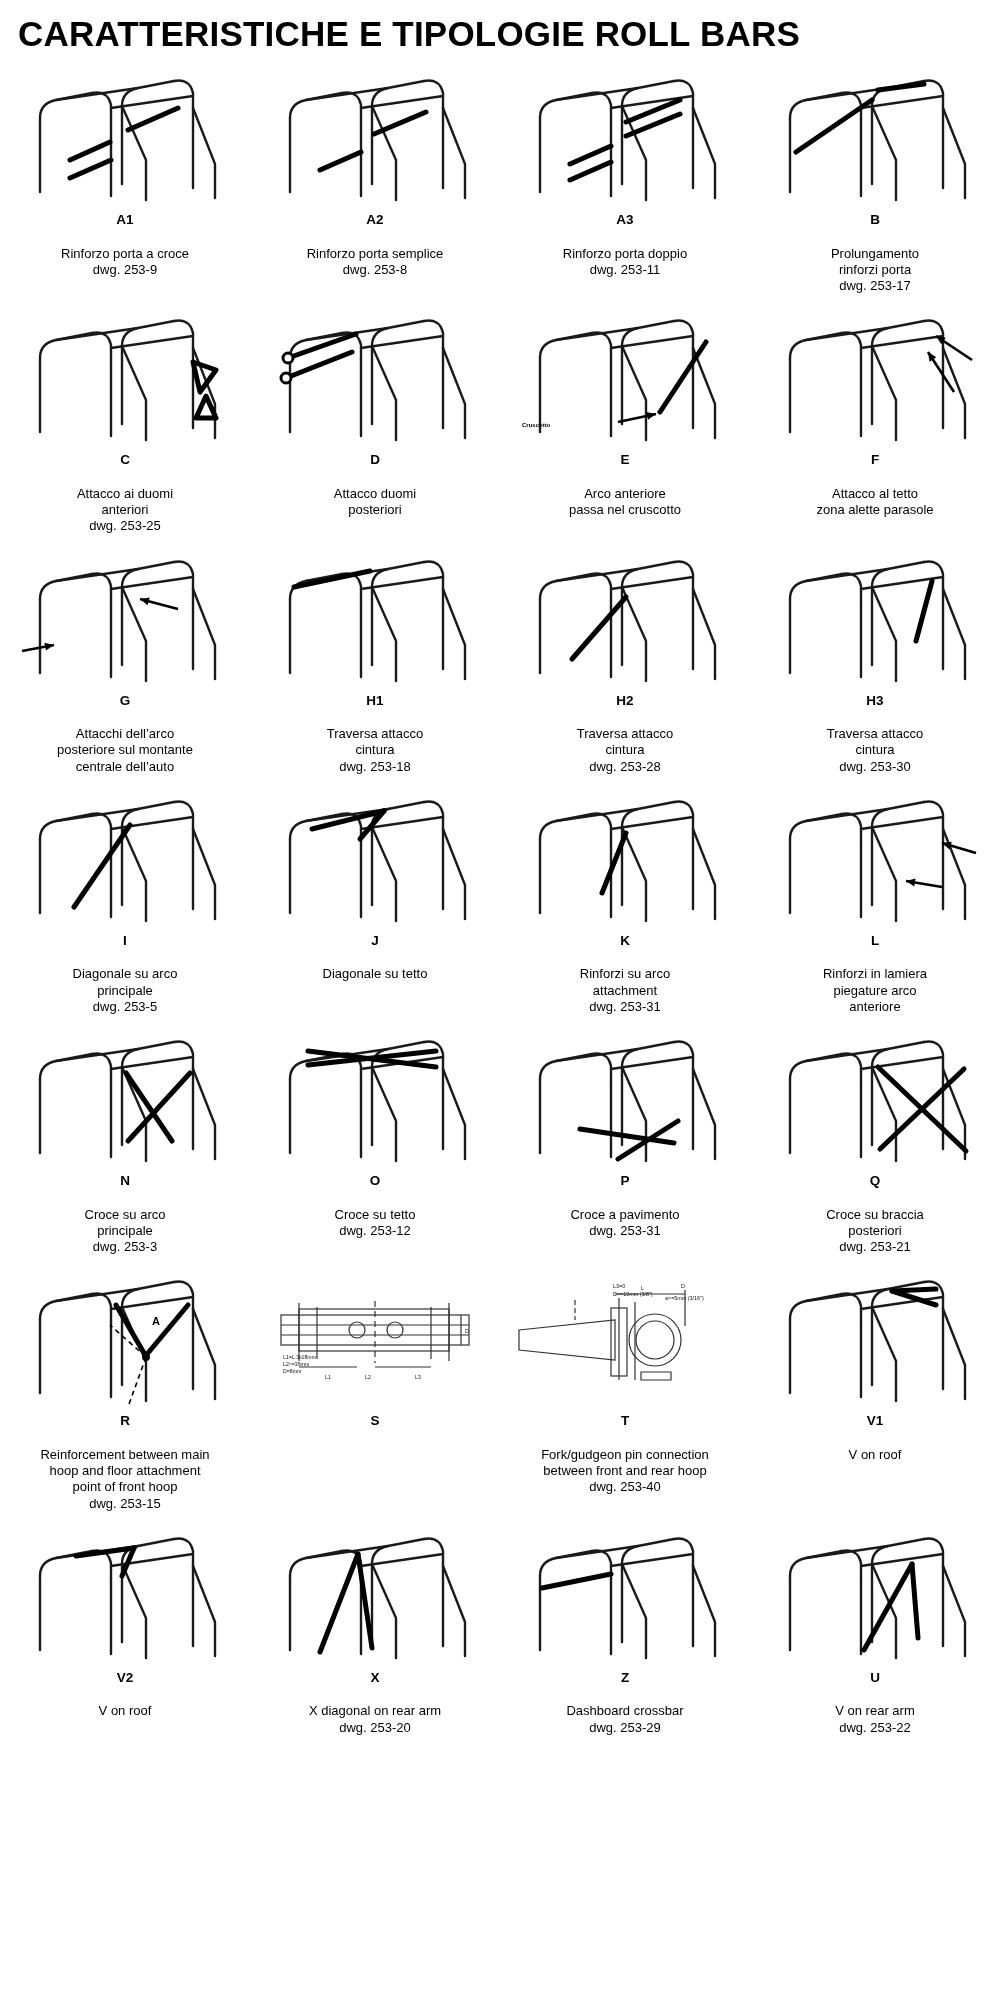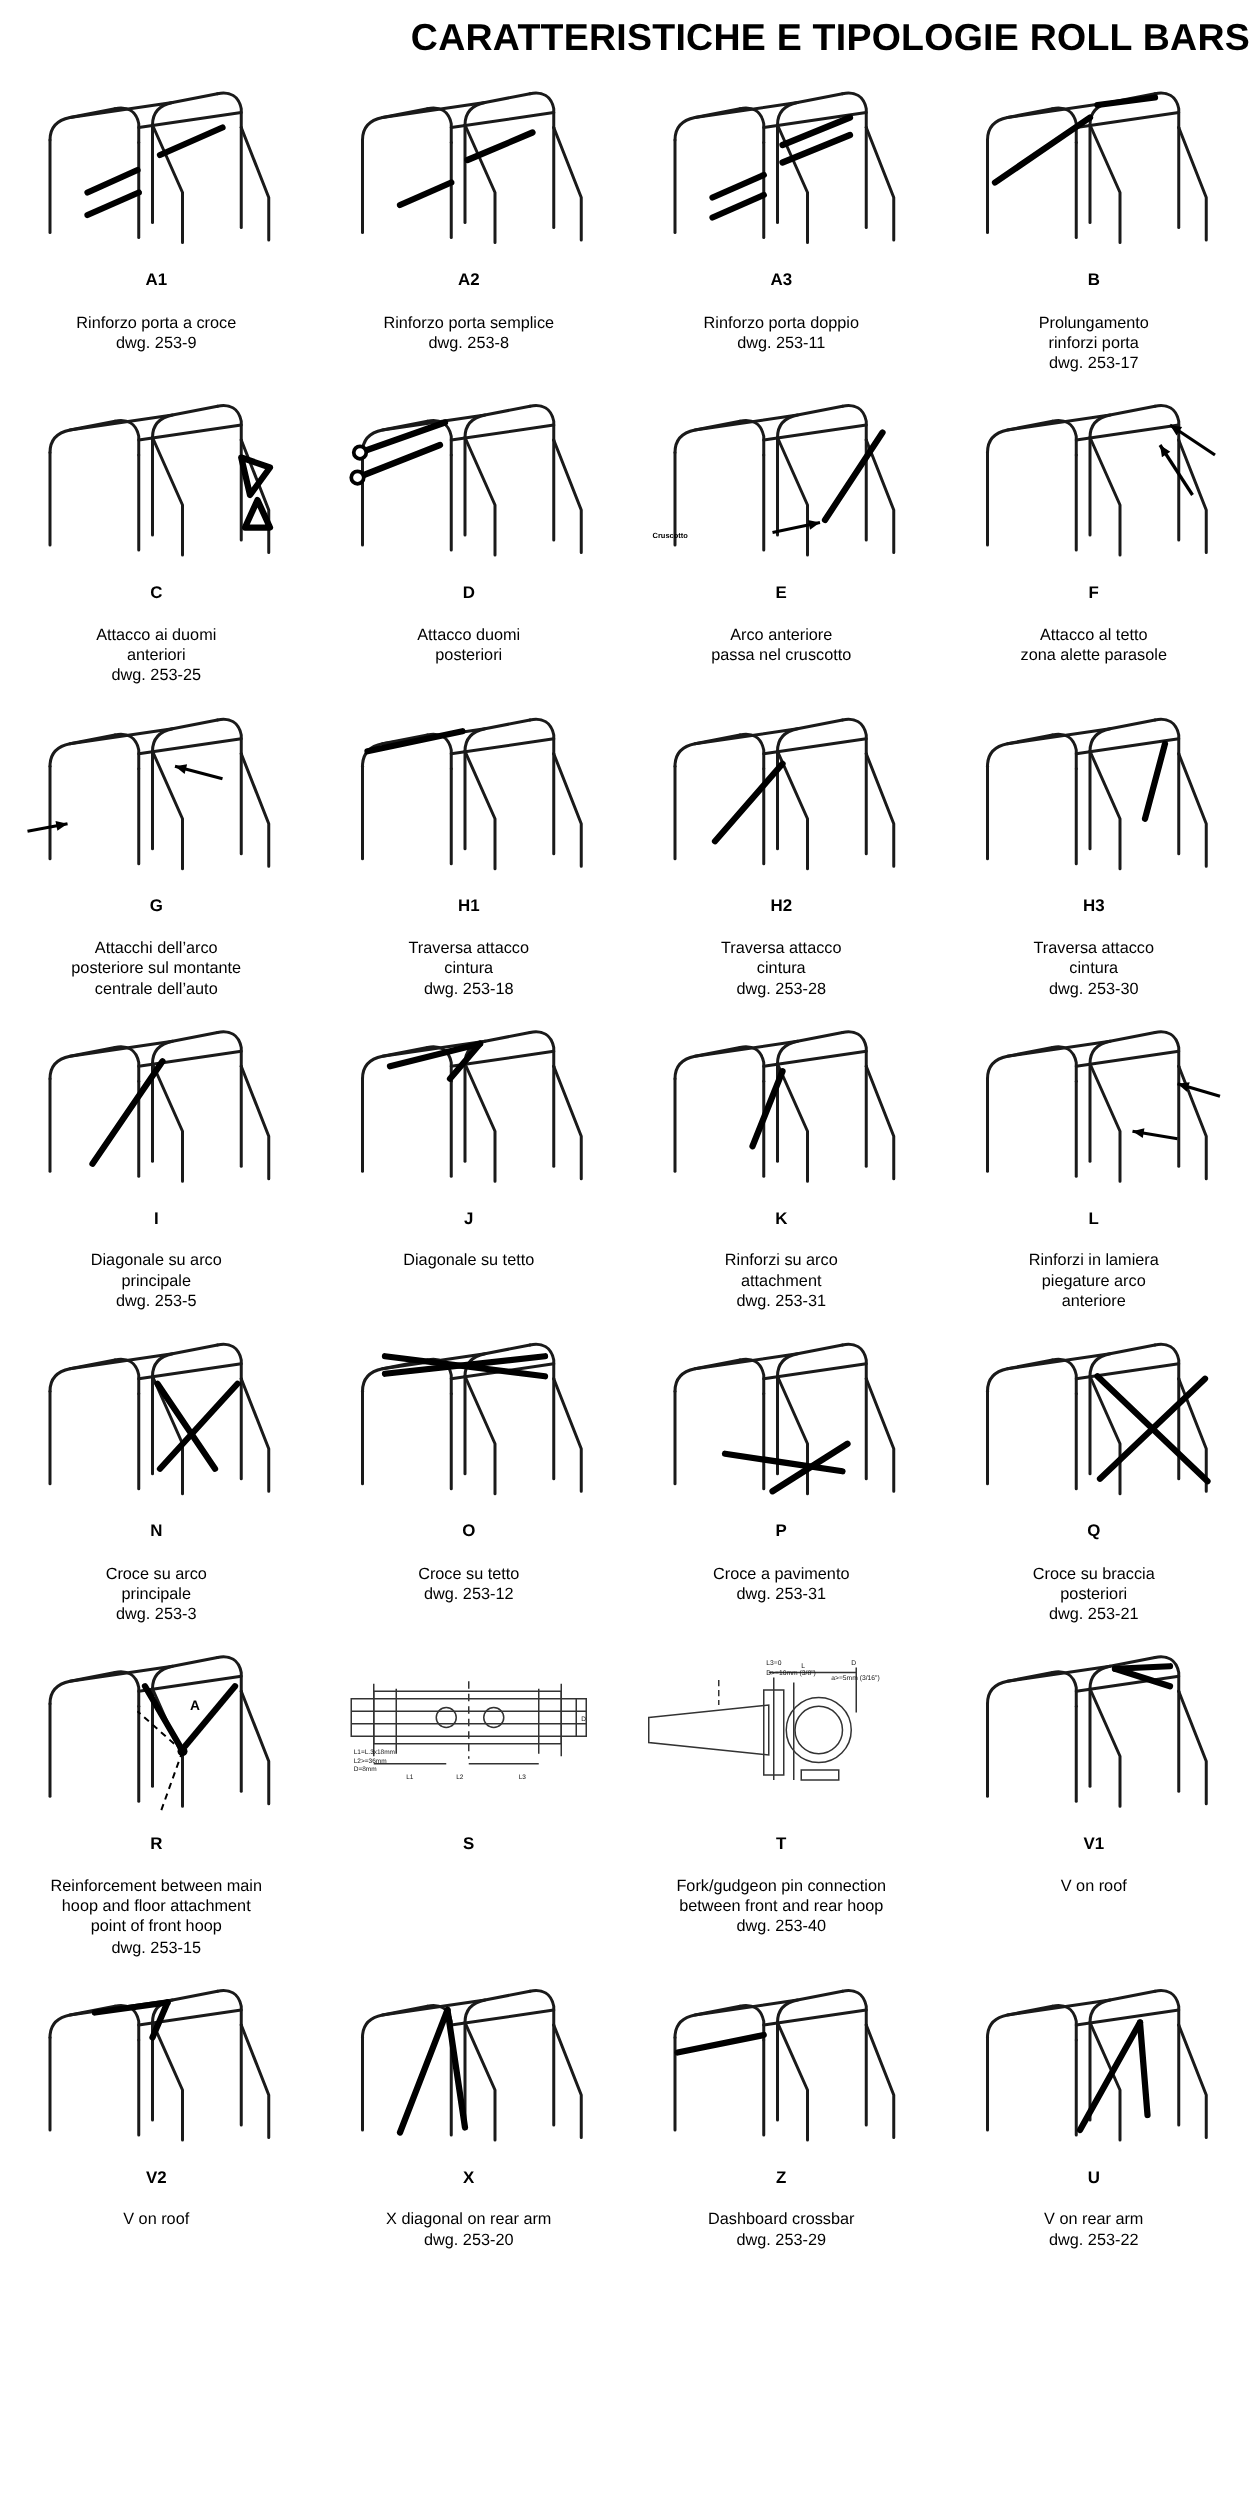--- a/index.html
+++ b/index.html
@@ -6,35 +6,34 @@
   body{
     width:1000px;height:2000px;
     background:#ffffff;
     font-family:"Liberation Sans", sans-serif;
     color:#000;
     position:relative;
     overflow:hidden;
   }
   .page{width:1000px;height:2000px;position:relative;}
   .title{
-    font-size:30px;font-weight:bold;letter-spacing:0.2px;
+    font-size:35px;font-weight:bold;letter-spacing:0.2px;
     padding:14px 0 0 18px;
-    text-align:right;
   }
   .cell{
     position:relative;
     display:flex;flex-direction:column;align-items:center;
     padding-top:6px;
   }
   .art{
     width:230px;height:150px;position:relative;
   }
   .art svg{display:block;width:230px;height:150px;}
   .code{
-    font-size:13.5px;font-weight:bold;margin-top:12px;line-height:1.15;
+    font-size:13.5px;font-weight:bold;margin-top:2px;line-height:1.15;
   }
   .desc{
     font-size:13px;text-align:center;line-height:1.25;margin-top:18px;
     width:210px;
   }
   .desc .dwg{display:block;}
   
   .row{display:grid;grid-template-columns:repeat(4,250px);}
   .small-label{
     position:absolute;font-size:6px;font-weight:bold;

